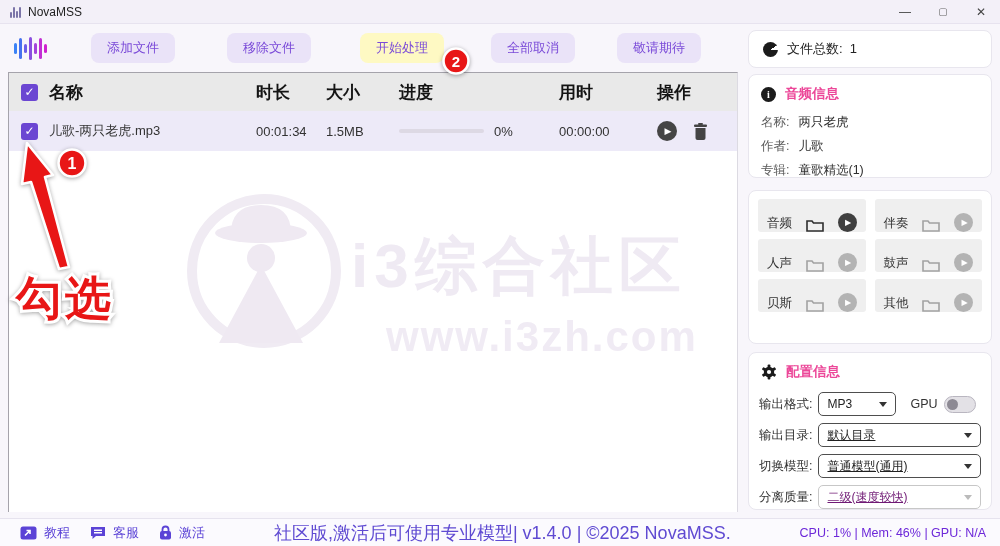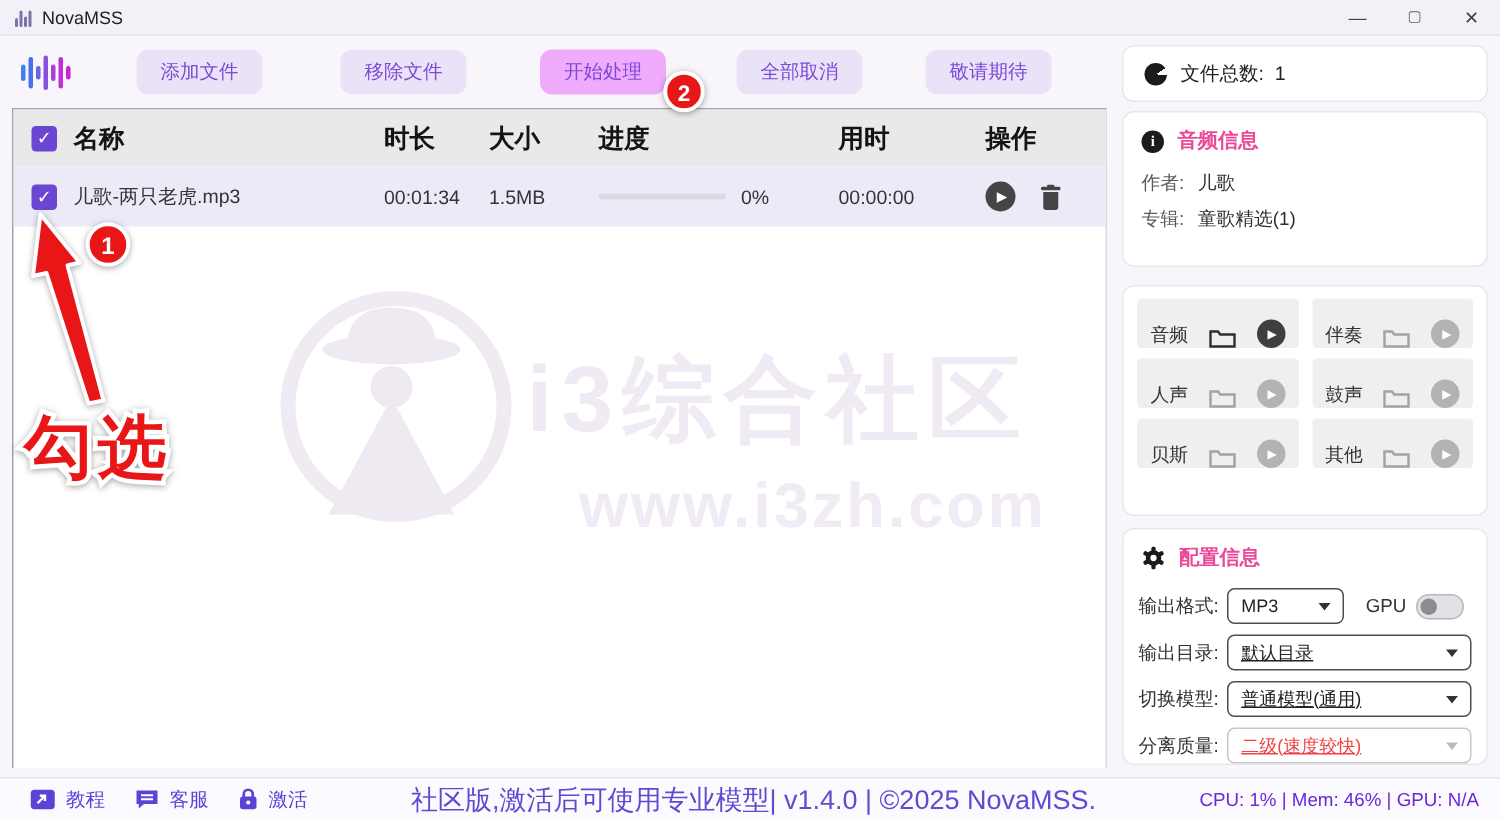--- a/index.html
+++ b/index.html
@@ -13,21 +13,21 @@
   .title-icon i { width:2px; border-radius:1px; background:#7b74a8; display:block; }
   .title-text { margin-left:7px; font-size:12px; color:#222; }
   .win-controls { margin-left:auto; display:flex; align-items:center; height:100%; }
   .win-btn { width:38px; height:100%; display:flex; align-items:center; justify-content:center; font-size:12px; color:#444; cursor:default; }
   .win-btn.max { font-size:10px; color:#666; }
 
   
   .logo-wave { position:absolute; left:14px; top:35px; height:26px; display:flex; align-items:center; gap:2px; }
   .logo-wave i { width:3px; border-radius:2px; display:block; }
   .tb-btn { position:absolute; top:33px; height:30px; width:84px; background:#eae3f8; border:none; border-radius:8px; color:#7a4ad8; font-size:13px; font-family:inherit; cursor:pointer; }
-  .tb-btn.hl { background:#f0abfc; }
+  .tb-btn.hl { background:#fef9c3; }
 
   
   .card { position:absolute; left:748px; width:244px; background:#fff; border:1px solid #e8e6ee; border-radius:8px; }
   .card-head { display:flex; align-items:center; gap:9px; padding:10px 12px 4px 12px; }
   .card-title { font-size:13.5px; font-weight:bold; color:#ec4899; }
   .summary-card { top:30px; height:38px; display:flex; align-items:center; padding-left:14px; gap:9px; }
   .summary-text { font-size:13px; color:#222; }
   .pie-icon { width:15px; height:15px; border-radius:50%; background:conic-gradient(#1b1b1b 0deg 58deg, #ffffff 58deg 96deg, #1b1b1b 96deg 360deg); }
   .info-icon { width:15px; height:15px; border-radius:50%; background:#1b1b1b; color:#fff; font-size:10px; font-weight:bold; display:flex; align-items:center; justify-content:center; font-family:"Liberation Serif",serif; }
   .save-icon { width:15px; height:15px; border-radius:2px; background:#1b1b1b; position:relative; }
@@ -48,21 +48,21 @@
   .res-cell .folder-svg { stroke:#a2a2a2; }
   .res-cell.enabled .folder-svg { stroke:#2e2e2e; }
 
   .config-card { top:352px; height:158px; }
   .cfg-row { display:flex; align-items:center; padding:0 10px; margin-top:7px; gap:6px; }
   .cfg-label { font-size:12.5px; color:#333; white-space:nowrap; }
   .select { height:24px; background:#fff; border:1px solid #4e4e4e; border-radius:5px; display:flex; align-items:center; padding:0 8px; font-size:12px; color:#222; position:relative; }
   .select .caret { margin-left:auto; width:0; height:0; border-left:4px solid transparent; border-right:4px solid transparent; border-top:5px solid #333; }
   .select.small { width:78px; }
   .select.wide { width:164px;text-decoration:underline; }
-  .select.disabled { border-color:#c7c7c7; color:#ef4444; }
+  .select.disabled { border-color:#c7c7c7; color:#701a75; }
   .select.disabled .caret { border-top-color:#bbb; }
   .gpu-label { font-size:12.5px; color:#333; margin-left:8px; }
   .toggle { width:32px; height:17px; border-radius:9px; background:#e3e1e6; border:1px solid #b9b6c0; position:relative; }
   .toggle .knob { position:absolute; left:2px; top:2px; width:11px; height:11px; border-radius:50%; background:#8d8a94; }
 
   
   .list { position:absolute; left:8px; top:72px; width:730px; height:440px; background:#fff; border-top:1px solid #a5a3ab; border-left:1px solid #a5a3ab; border-right:1px solid #dcdae2; }
   .lrow { display:grid; grid-template-columns:28px 207px 70px 73px 160px 90px auto; align-items:center; padding-left:12px; }
   .lhead { height:38px; background:#e9e9e9; font-size:17px; font-weight:bold; color:#141414; }
   .ldata { height:40px; background:#edeaf8; font-size:13px; color:#333; }
@@ -170,20 +170,24 @@
           <path d="M2.5 5 h10 v10 a2 2 0 0 1 -2 2 h-6 a2 2 0 0 1 -2 -2 z" fill="#444"></path>
         </svg>
       </span>
     </div>
   </div>
 
   <div class="card audio-card">
     <div class="card-head">
       <span class="info-icon">i</span>
       <span class="card-title">音频信息</span>
+    </div>
+    <div class="af-row">
+      <span class="af-label">名称:</span>
+      <span class="af-value">两只老虎</span>
     </div>
     <div class="af-row">
       <span class="af-label">作者:</span>
       <span class="af-value">儿歌</span>
     </div>
     <div class="af-row">
       <span class="af-label">专辑:</span>
       <span class="af-value">童歌精选(1)</span>
     </div>
   </div>

